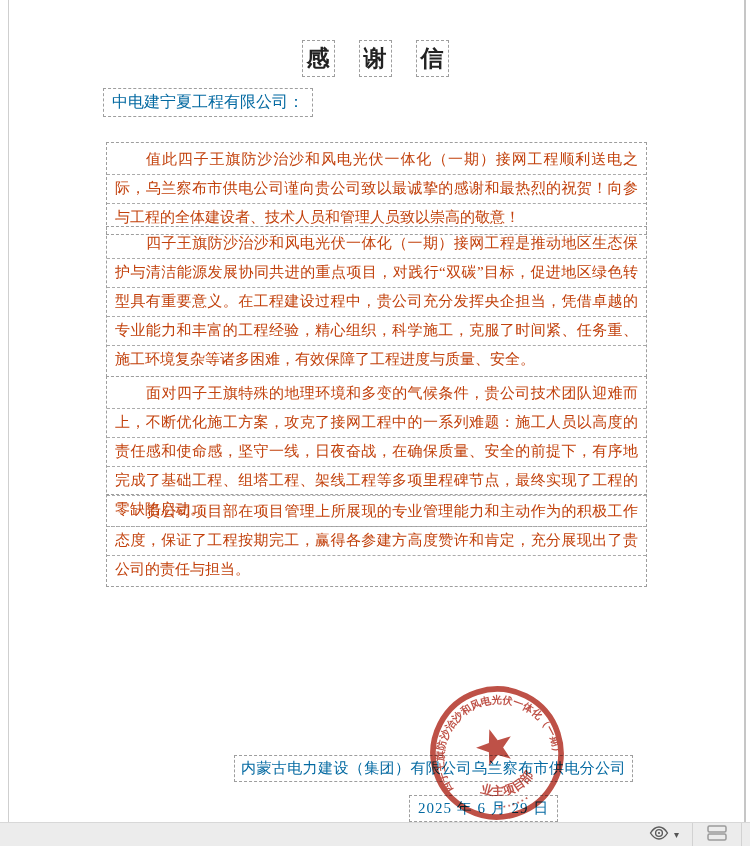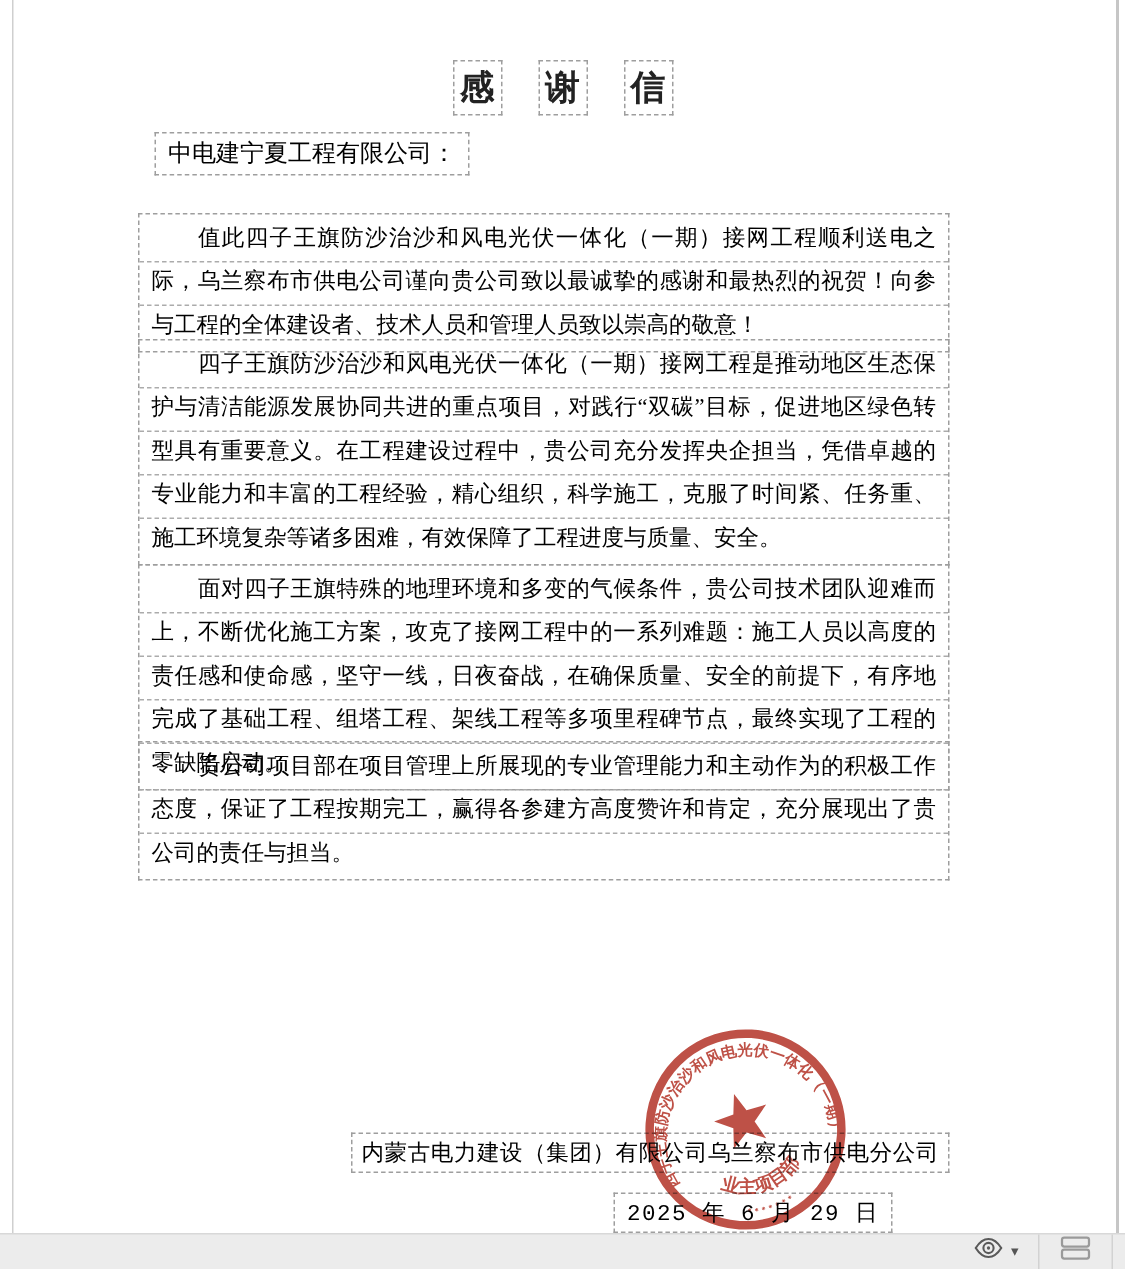--- a/index.html
+++ b/index.html
@@ -8,28 +8,28 @@
   .page { position:absolute; left:0; top:0; width:750px; height:822px; background:#fff; }
   .page-edge { position:absolute; top:0; height:822px; width:1px; background:#cfcfcf; }
   .edge-left { left:8px; }
   .edge-right { left:744px; width:2px; background:#c6c6c6; }
 
   .title-row { position:absolute; left:0; top:40px; width:750px; display:flex;
     justify-content:center; gap:24px; }
   .title-char { display:inline-block; border:1px dashed #9e9e9e; padding:2px 4px;
     font-size:23px; font-weight:700; color:#222; letter-spacing:0; }
 
-  .dashbox { border:1px dashed #9e9e9e; color:#000000;font-family:Liberation Mono, monospace; }
+  .dashbox { border:1px dashed #9e9e9e; color:#0369a1; }
 
   .salutation { position:absolute; left:103px; top:88px; font-size:16px;
     padding:3px 8px; font-weight:400; }
 
-  .para { position:absolute; left:92px; width:541px; font-size:15px;
+  .para { position:absolute; left:106px; width:541px; font-size:15px;
     line-height:29px; padding:2px 8px; text-align:justify; text-indent:31px;
-    color:#000000; border:1px dashed #9e9e9e; position:absolute; }
+    color:#c2410c; border:1px dashed #9e9e9e; position:absolute; }
   .ruled { position:absolute; }
   .rule { position:absolute; left:0; right:0; height:0; border-top:1px dashed #ababab;
     pointer-events:none; display:block; }
 
   .p1 { top:142px; } .p2 { top:226px; } .p3 { top:376px; }
   .p4 { top:494px;font-family:Liberation Serif, serif; } .p5 { top:554px; } .p6 { top:614px; }
 
   .signature { position:absolute; left:234px; top:755px; font-size:15px;
     padding:3px 6px; letter-spacing:0.4px; }
   .dateline { position:absolute; left:366px; top:795px; font-size:15px;

